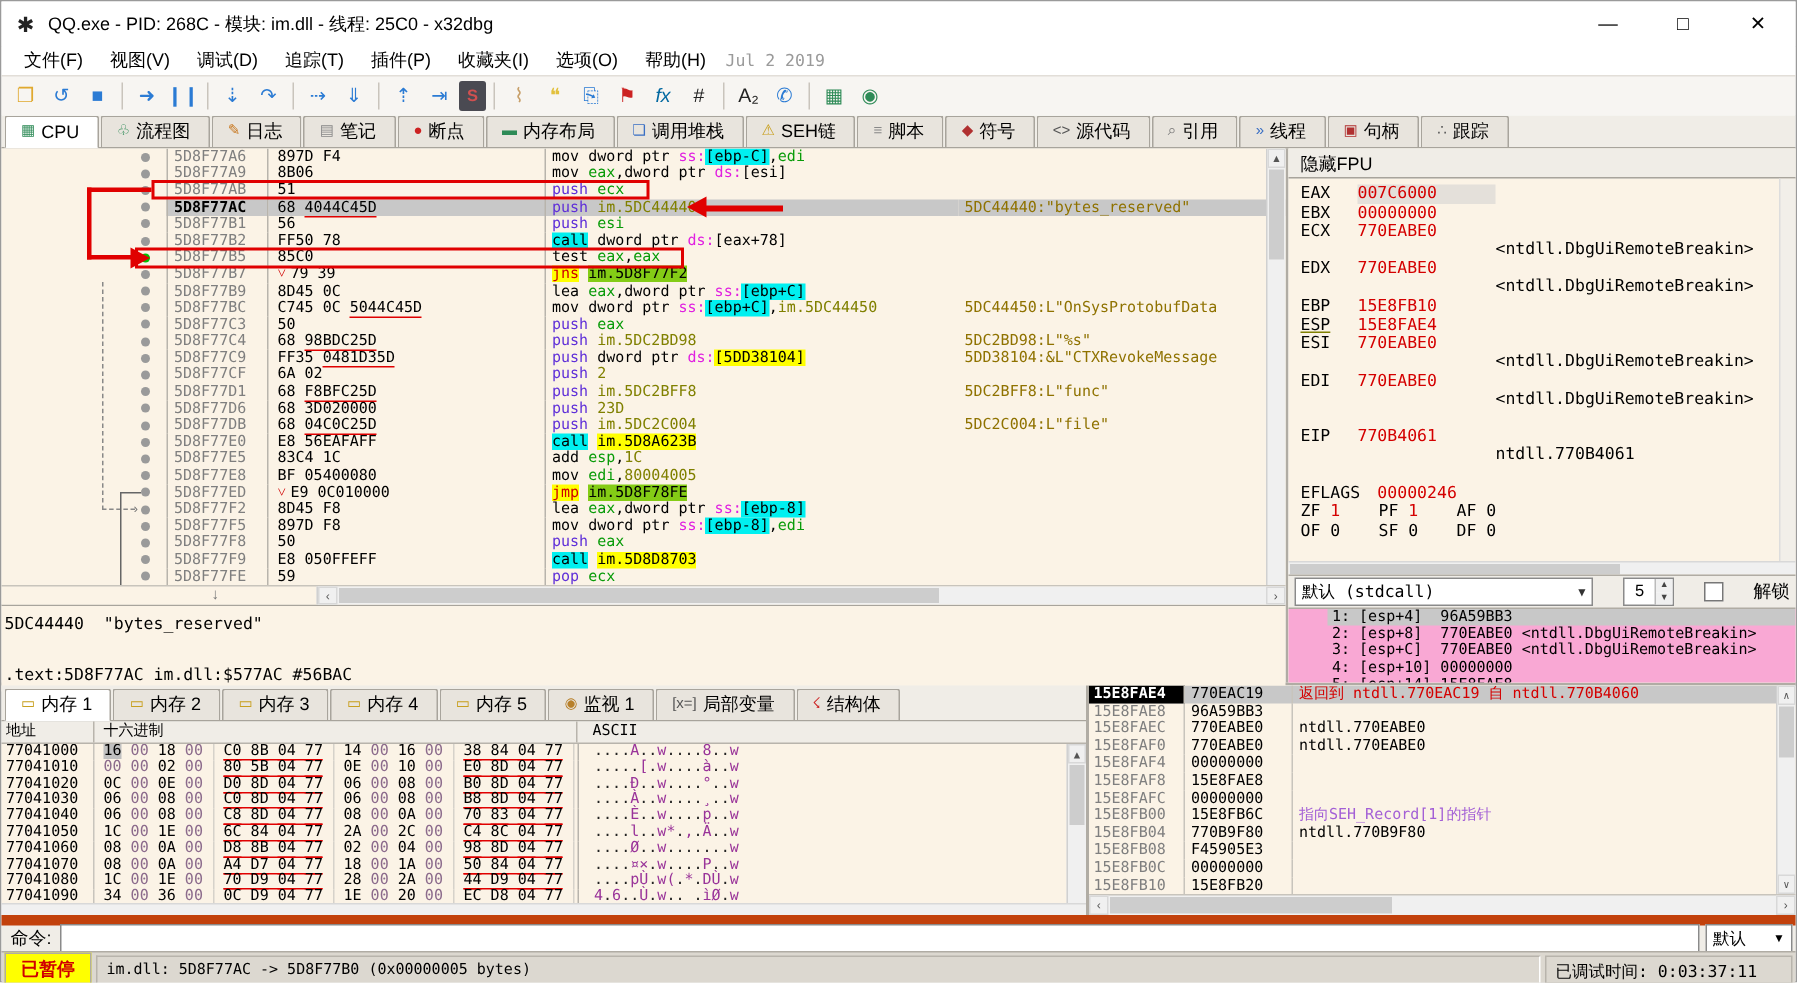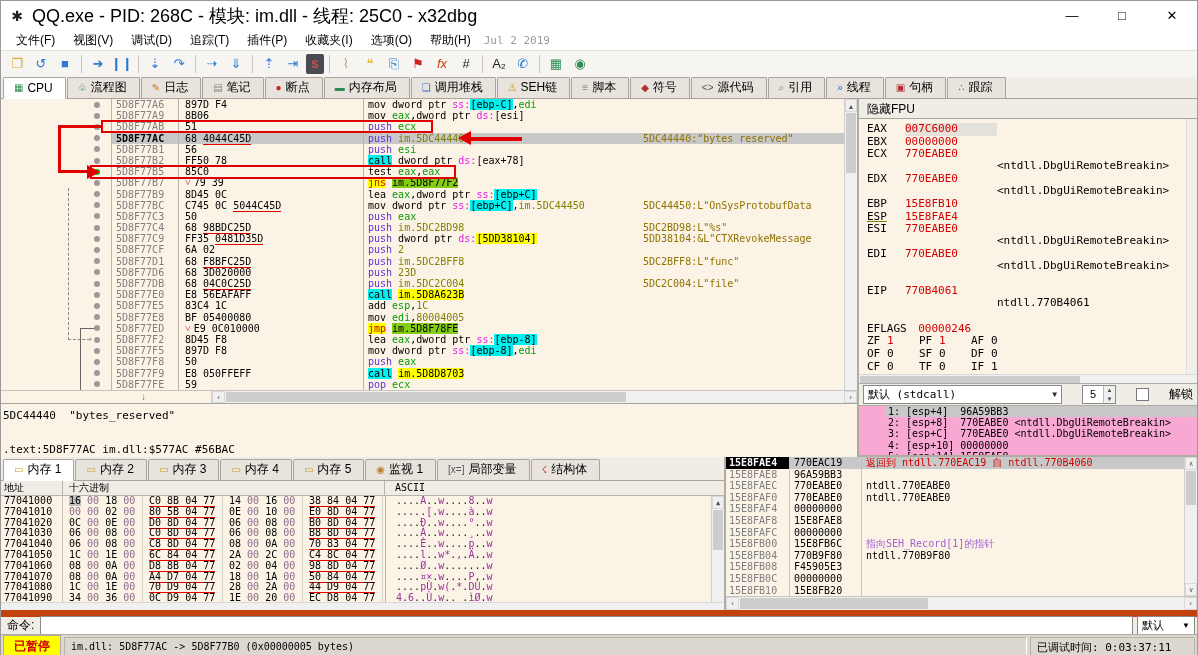--- a/index.html
+++ b/index.html
@@ -3,37 +3,37 @@
 <meta charset="utf-8">
 <style>
 * { margin:0; padding:0; box-sizing:border-box; }
 html,body { width:1198px; height:655px; overflow:hidden; }
 body { font-family:"Liberation Sans","DejaVu Sans",sans-serif; font-size:12px; color:#000; background:#fff; }
 #frame { width:1198px; height:655px; border:1px solid #9a9a9a; display:flex; flex-direction:column; background:#fff; }
 
 
 .titlebar { height:30px; display:flex; align-items:center; background:#fff; padding-left:8px; flex:none; }
 .bugicon { width:16px; height:16px; margin-right:7px; color:#222; font-size:14px; line-height:16px; text-align:center; }
-.title-text { font-size:18px; color:#000; }
+.title-text { font-size:12px; color:#000; }
 .win-controls { margin-left:auto; display:flex; height:100%; }
 .win-btn { width:50px; text-align:center; line-height:30px; font-size:13px; color:#000; }
 
 
 .menubar { height:19px; display:flex; align-items:center; background:#fff; padding-left:6px; flex:none; }
 .menu-item { padding:1px 9px; }
 .menu-date { color:#9a9a9a; font-family:"DejaVu Sans Mono",monospace; font-size:11px; margin-left:4px; }
 
 
 .toolbar { height:27px; display:flex; align-items:center; background:#f7f5f2; border-top:1px solid #e2ded8; padding-left:4px; flex:none; }
 .tb-icon { width:22px; height:20px; text-align:center; line-height:20px; font-size:13px; margin:0 1px; color:#2b7bd4; }
 .tb-sep { width:1px; height:18px; background:#c9c4bc; margin:0 4px; }
 .tb-folder { color:#e0a92f; }
 .tb-dark { background:#4a4a52; color:#d05050; font-weight:bold; border-radius:2px; font-size:11px; width:18px; }
 .tb-tan { color:#c8a06a; } .tb-yellow { color:#e2c03c; } .tb-red { color:#cc2222; }
-.tb-black { color:#c2410c; font-style:italic; } .tb-plain { color:#222; }
+.tb-black { color:#0369a1; font-style:italic; } .tb-plain { color:#222; }
 .tb-green { color:#2e8b57; }
 
 
 .tabbar { height:22px; display:flex; align-items:flex-end; background:#f0ede7; border-bottom:1px solid #a8a49c; padding-left:2px; flex:none; }
 .tab { display:flex; align-items:center; gap:4px; padding:2px 12px 3px 10px; height:21px; border:1px solid #a8a49c; border-bottom:none; background:#e8e4dd; margin-right:1px; font-size:12px; white-space:nowrap; border-radius:2px 2px 0 0; }
 .tab.active { background:#fff; height:22px; margin-bottom:-1px; border-bottom:1px solid #fff; }
 .tab .ticon { font-size:10px; }
 
 
 .main { flex:none; height:358px; display:flex; border-bottom:2px solid #b0aca4; }
@@ -339,21 +339,20 @@
           <div class="rrow"><span class="rname">EBP</span><span class="rval">15E8FB10</span></div>
           <div class="rrow"><span class="rname esp-u">ESP</span><span class="rval">15E8FAE4</span></div>
           <div class="rrow"><span class="rname">ESI</span><span class="rval">770EABE0</span><span class="rsym">&lt;ntdll.DbgUiRemoteBreakin&gt;</span></div>
           <div class="rrow"><span class="rname">EDI</span><span class="rval">770EABE0</span><span class="rsym">&lt;ntdll.DbgUiRemoteBreakin&gt;</span></div>
           <div class="rspacer"></div>
           <div class="rrow"><span class="rname">EIP</span><span class="rval">770B4061</span><span class="rsym">ntdll.770B4061</span></div>
           <div class="rspacer"></div>
           <div class="rrow"><span class="rname">EFLAGS</span><span class="rval">  00000246</span></div>
           <div class="flagline"><span class="flagpair"><span>ZF </span><span class="fv-red">1</span></span><span class="flagpair"><span>PF </span><span class="fv-red">1</span></span><span class="flagpair"><span>AF </span><span>0</span></span></div>
           <div class="flagline"><span class="flagpair"><span>OF </span><span>0</span></span><span class="flagpair"><span>SF </span><span>0</span></span><span class="flagpair"><span>DF </span><span>0</span></span></div>
-          <div class="flagline"><span class="flagpair"><span>CF </span><span>0</span></span><span class="flagpair"><span>TF </span><span>0</span></span><span class="flagpair"><span>IF </span><span>1</span></span></div>
           <div class="rspacer"></div>
           <div class="rrow"><span class="rname">LastError</span><span class="rval" style="width: auto;"> 00000000 (ERROR_SUCCESS)</span></div>
           <div class="rrow"><span class="rname">LastStatus</span><span class="rval" style="width: auto;">00000000 (STATUS_SUCCESS)</span></div>
           <div class="rspacer"></div>
           <div class="rrow">GS 002B   FS 0053</div>
         </div>
       <div class="regs-hscrollrow">
           <div class="regs-hthumb"></div>
         </div>
       <div class="convrow">

